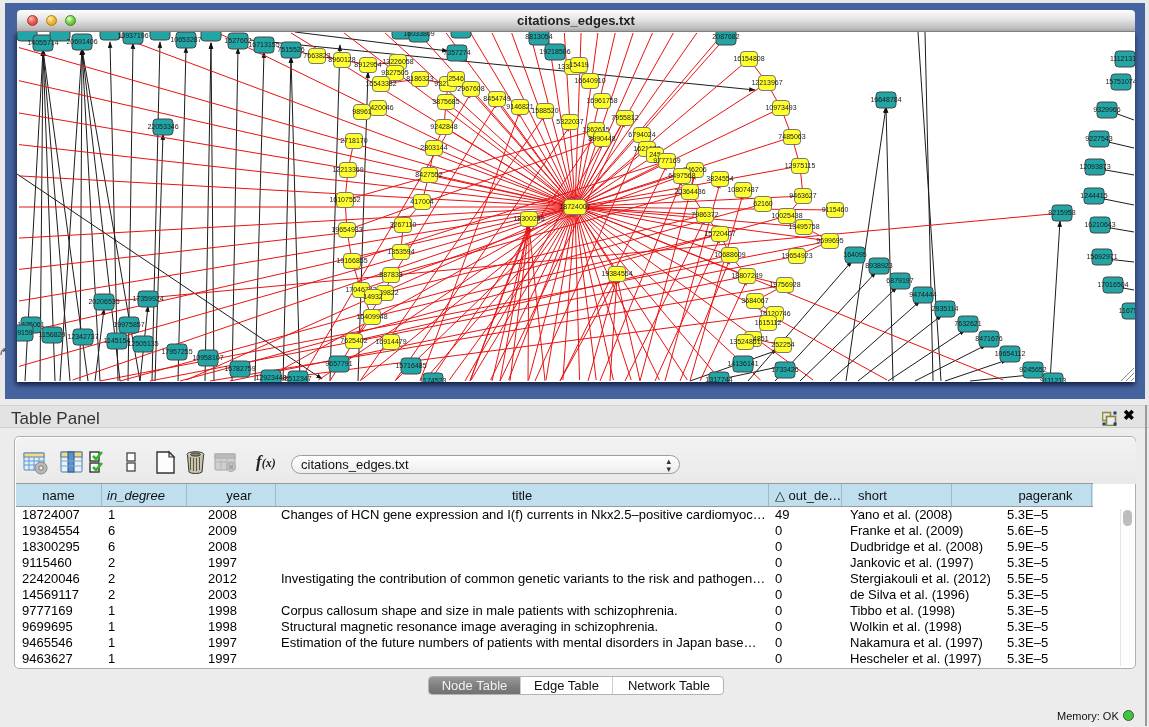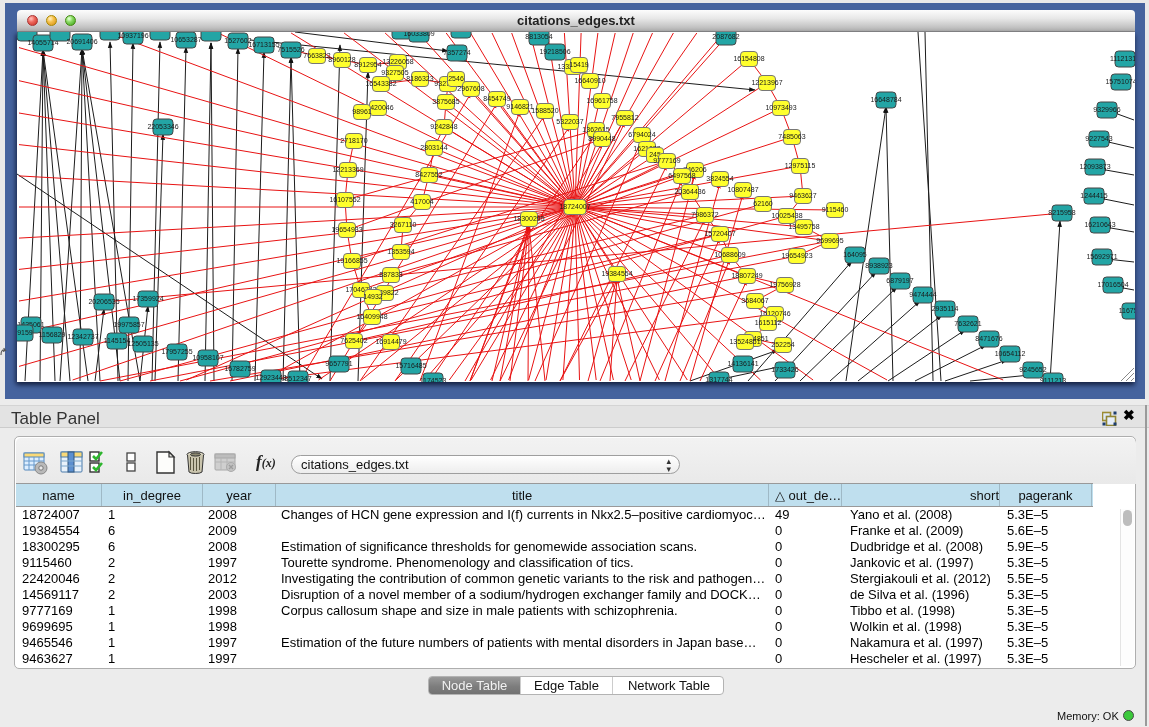--- a/index.html
+++ b/index.html
@@ -621,25 +621,25 @@
         <path d="M16 15l4 4M20 15l-4 4" stroke="#9d9d9d" stroke-width="1.4"></path>
       </svg>
 <div style="position:absolute;left:240px;top:14px;font-family:'Liberation Serif',serif;font-style:italic;font-weight:bold;font-size:17px;color:#222;">f<span style="font-size:12px;">(x)</span></div>
     <div id="dropdown">citations_edges.txt<span id="dd-ar">▴<br>▾</span></div>
   </div>
 </div>
 <div id="thead-abs"></div>
 <div id="table-abs">
   <div id="thead" style="position:absolute; left:16px; top:483px; width:1077px; height:24px; background:#bfdfee; border-top:1px solid #999; border-bottom:1px solid #999;">
     <div class="hc" style="left:0px; width:86px;">name</div>
-    <div class="hc" style="left:86px; width:101px;">in_degree</div>
+    <div class="hc" style="left:70px; width:101px;font-style:italic;">in_degree</div>
     <div class="hc" style="left:187px; width:73px;">year</div>
     <div class="hc" style="left:260px; width:493px;">title</div>
     <div class="hc" style="left:753px; width:73px; text-align:left; padding-left:6px;">△ out_de…</div>
-    <div class="hc" style="left:826px; width:158px;text-align:right;">short</div>
+    <div class="hc" style="left:778px; width:158px;">short</div>
     <div class="hc" style="left:984px; width:92px;">pagerank</div>
   </div>
 <div class="row" style="top:507px">
       <span style="left:22px">18724007</span>
       <span style="left:108px">1</span>
       <span style="left:208px">2008</span>
       <span style="left:281px">Changes of HCN gene expression and I(f) currents in Nkx2.5–positive cardiomyoc…</span>
       <span style="left:775px">49</span>
       <span style="left:850px">Yano et al. (2008)</span>
       <span style="left:1007px">5.3E–5</span>
@@ -649,65 +649,63 @@
       <span style="left:108px">6</span>
       <span style="left:208px">2009</span>
       <span style="left:775px">0</span>
       <span style="left:850px">Franke et al. (2009)</span>
       <span style="left:1007px">5.6E–5</span>
     </div>
 <div class="row" style="top:539px">
       <span style="left:22px">18300295</span>
       <span style="left:108px">6</span>
       <span style="left:208px">2008</span>
-      <span style="left:281px">Estimation of significance thresholds for genomewide association scans.</span>
       <span style="left:775px">0</span>
       <span style="left:850px">Dudbridge et al. (2008)</span>
       <span style="left:1007px">5.9E–5</span>
     </div>
 <div class="row" style="top:555px">
       <span style="left:22px">9115460</span>
       <span style="left:108px">2</span>
       <span style="left:208px">1997</span>
-      <span style="left:281px">Tourette syndrome. Phenomenology and classification of tics.</span>
       <span style="left:775px">0</span>
       <span style="left:850px">Jankovic et al. (1997)</span>
       <span style="left:1007px">5.3E–5</span>
     </div>
 <div class="row" style="top:571px">
       <span style="left:22px">22420046</span>
       <span style="left:108px">2</span>
       <span style="left:208px">2012</span>
       <span style="left:281px">Investigating the contribution of common genetic variants to the risk and pathogen…</span>
       <span style="left:775px">0</span>
       <span style="left:850px">Stergiakouli et al. (2012)</span>
       <span style="left:1007px">5.5E–5</span>
     </div>
 <div class="row" style="top:587px">
       <span style="left:22px">14569117</span>
       <span style="left:108px">2</span>
       <span style="left:208px">2003</span>
-      <span style="left:281px">Disruption of a novel member of a sodium/hydrogen exchanger family and DOCK…</span>
       <span style="left:775px">0</span>
       <span style="left:850px">de Silva et al. (1996)</span>
       <span style="left:1007px">5.3E–5</span>
     </div>
 <div class="row" style="top:603px">
       <span style="left:22px">9777169</span>
       <span style="left:108px">1</span>
       <span style="left:208px">1998</span>
       <span style="left:281px">Corpus callosum shape and size in male patients with schizophrenia.</span>
       <span style="left:775px">0</span>
       <span style="left:850px">Tibbo et al. (1998)</span>
       <span style="left:1007px">5.3E–5</span>
     </div>
 <div class="row" style="top:619px">
       <span style="left:22px">9699695</span>
       <span style="left:108px">1</span>
       <span style="left:208px">1998</span>
+      <span style="left:281px">Structural magnetic resonance image averaging in schizophrenia.</span>
       <span style="left:775px">0</span>
       <span style="left:850px">Wolkin et al. (1998)</span>
       <span style="left:1007px">5.3E–5</span>
     </div>
 <div class="row" style="top:635px">
       <span style="left:22px">9465546</span>
       <span style="left:108px">1</span>
       <span style="left:208px">1997</span>
       <span style="left:281px">Estimation of the future numbers of patients with mental disorders in Japan base…</span>
       <span style="left:775px">0</span>

